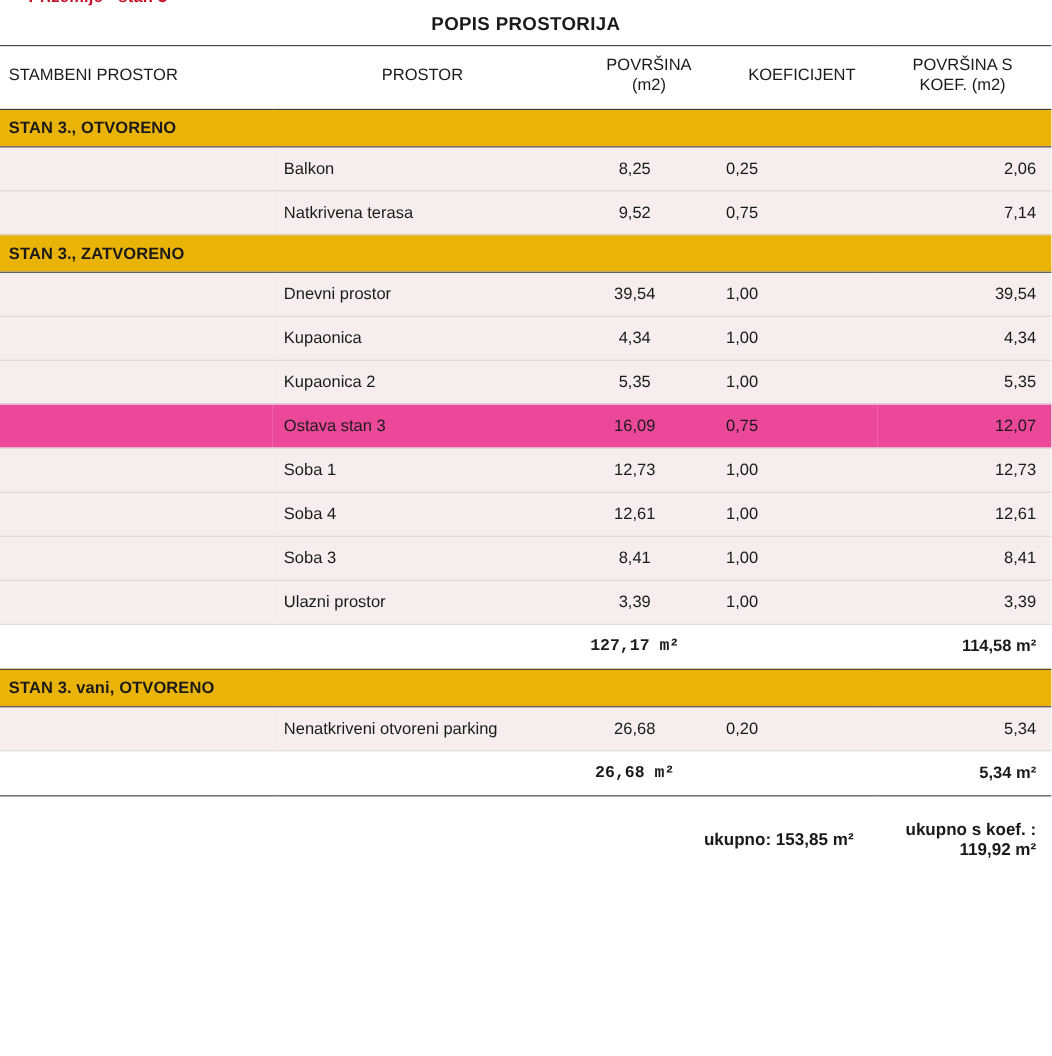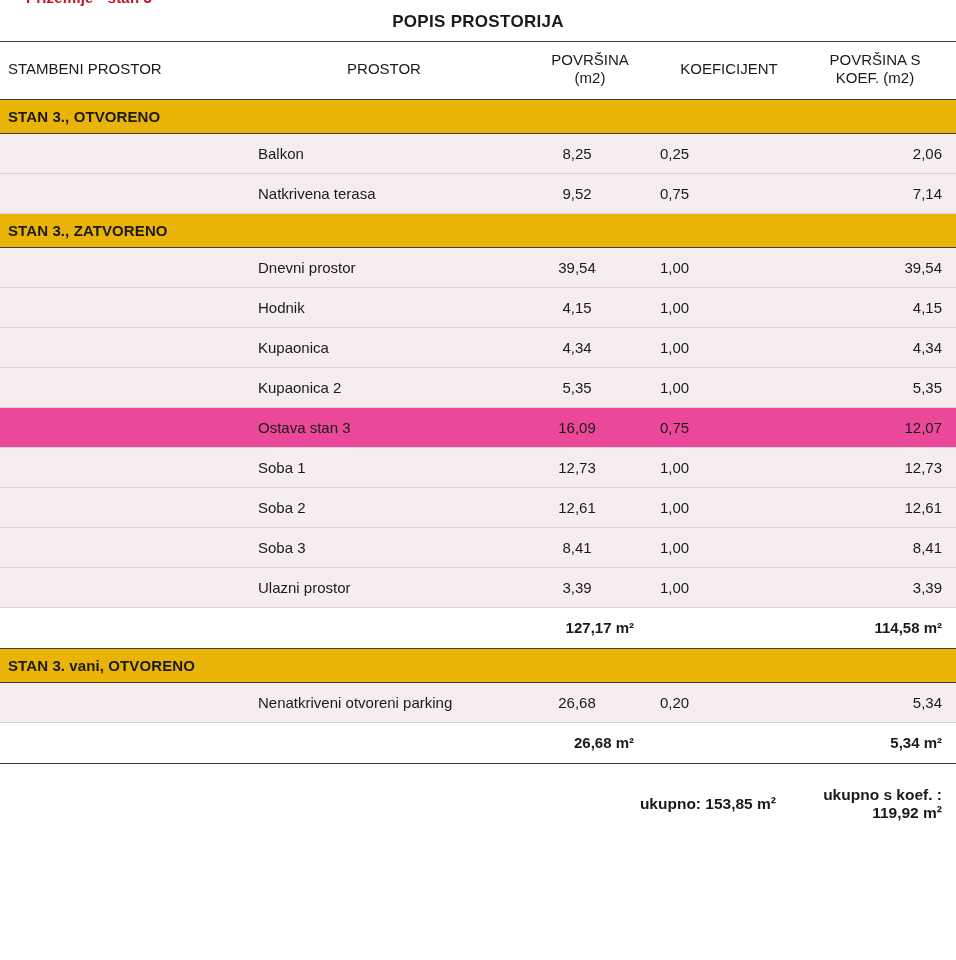--- a/index.html
+++ b/index.html
@@ -95,21 +95,21 @@
   tr.room.white td { background: #ec4899; }
 
   tr.subtotal td {
     padding: 11px 0 12px 0;
     font-weight: bold;
     font-size: 15px;
     border-top: 1.4px solid #3c3c3c;
     border-bottom: 1.4px solid #3c3c3c;
     background: #ffffff;
   }
-  tr.subtotal td.s-area { text-align: right; padding-right: 26px; }
+  tr.subtotal td.s-area { text-align: center; padding-right: 26px; font-family: Liberation Mono, monospace; }
   tr.subtotal td.s-coef { text-align: right; padding-right: 14px; }
 
   tr.grand td {
     padding: 22px 0 6px 0;
     font-weight: bold;
     font-size: 15.5px;
     background: #ffffff;
     border: none;
   }
   tr.grand td.g-left { text-align: right; padding-right: 22px; }
@@ -174,27 +174,20 @@
       </tr>
       <tr class="room">
         <td class="col-a"></td>
         <td class="col-b">Dnevni prostor</td>
         <td class="col-c">39,54</td>
         <td class="col-d">1,00</td>
         <td class="col-e">39,54</td>
       </tr>
       <tr class="room">
         <td class="col-a"></td>
-        <td class="col-b">Hodnik</td>
-        <td class="col-c">4,15</td>
-        <td class="col-d">1,00</td>
-        <td class="col-e">4,15</td>
-      </tr>
-      <tr class="room">
-        <td class="col-a"></td>
         <td class="col-b">Kupaonica</td>
         <td class="col-c">4,34</td>
         <td class="col-d">1,00</td>
         <td class="col-e">4,34</td>
       </tr>
       <tr class="room">
         <td class="col-a"></td>
         <td class="col-b">Kupaonica 2</td>
         <td class="col-c">5,35</td>
         <td class="col-d">1,00</td>
@@ -209,21 +202,21 @@
       </tr>
       <tr class="room">
         <td class="col-a"></td>
         <td class="col-b">Soba 1</td>
         <td class="col-c">12,73</td>
         <td class="col-d">1,00</td>
         <td class="col-e">12,73</td>
       </tr>
       <tr class="room">
         <td class="col-a"></td>
-        <td class="col-b">Soba 2</td>
+        <td class="col-b">Soba 4</td>
         <td class="col-c">12,61</td>
         <td class="col-d">1,00</td>
         <td class="col-e">12,61</td>
       </tr>
       <tr class="room">
         <td class="col-a"></td>
         <td class="col-b">Soba 3</td>
         <td class="col-c">8,41</td>
         <td class="col-d">1,00</td>
         <td class="col-e">8,41</td>

